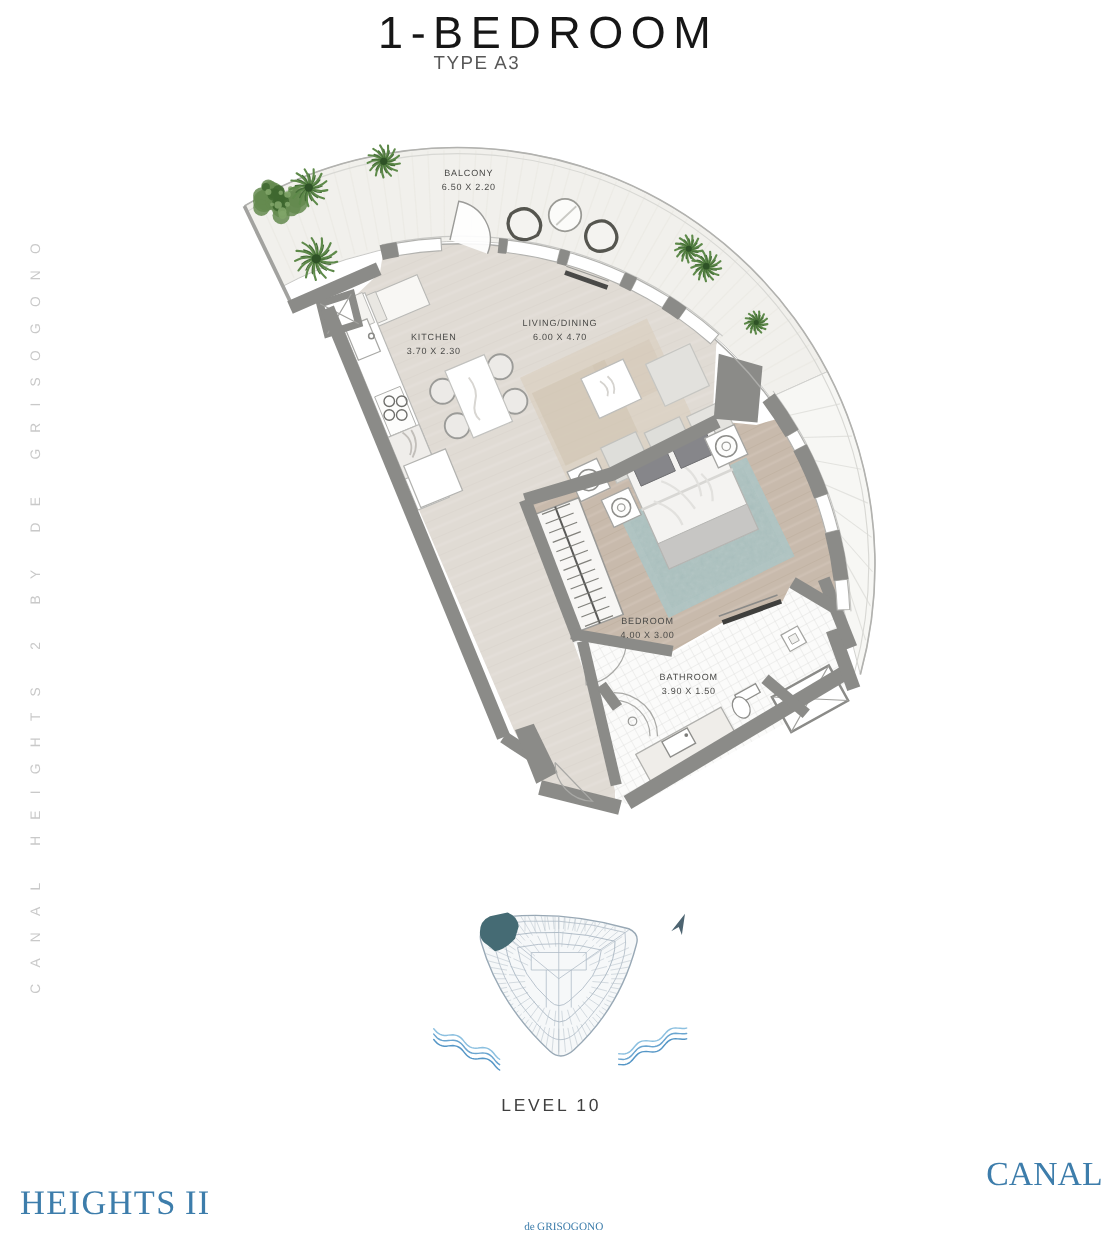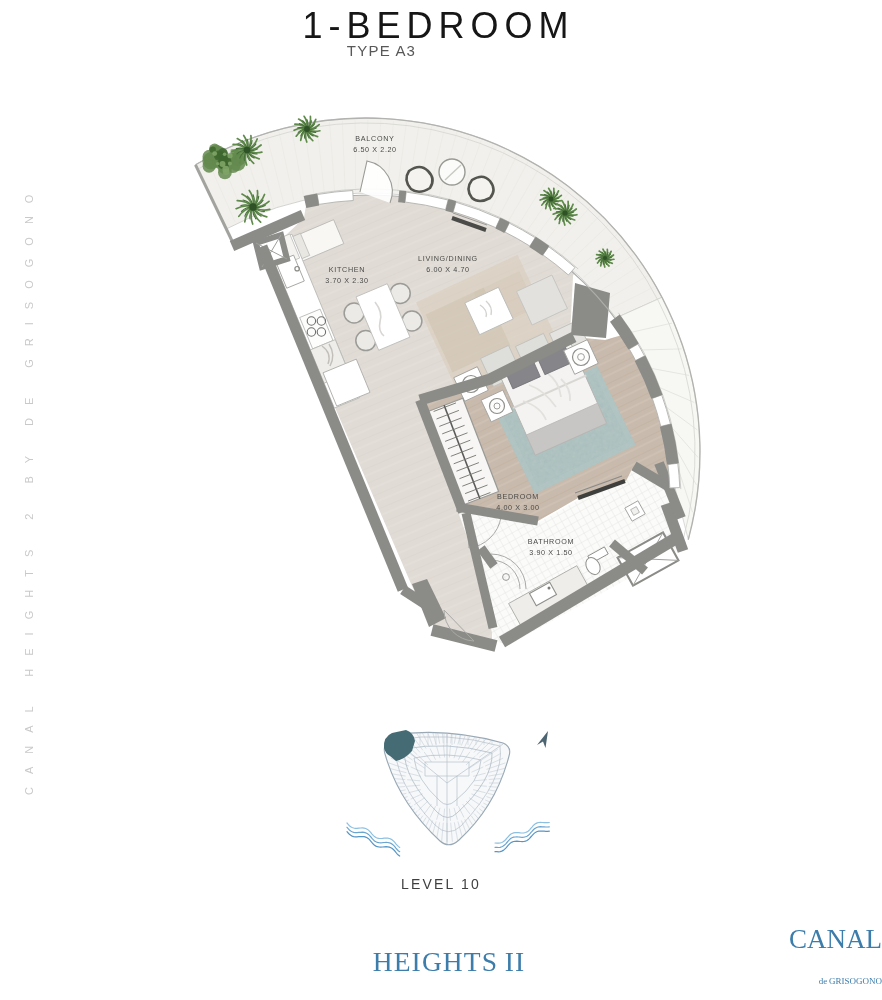--- a/index.html
+++ b/index.html
@@ -2,22 +2,22 @@
 <html><head>
 <meta charset="utf-8">
 <style>
 html,body{margin:0;padding:0;background:#ffffff;width:882px;height:1000px;overflow:hidden}
 body{font-family:"Liberation Sans",sans-serif;position:relative}
 .title{position:absolute;top:5px;left:0;width:858px;text-align:center;font-size:36px;letter-spacing:6px;padding-left:19px;box-sizing:border-box;color:#161616;-webkit-text-stroke:2.4px #ffffff;paint-order:stroke fill}
 .subtitle{position:absolute;top:42px;left:0;width:744px;text-align:center;font-size:15px;letter-spacing:1.2px;padding-left:19px;box-sizing:border-box;color:#585858}
 .side{position:absolute;left:-276px;top:484px;width:610px;text-align:center;transform:rotate(-90deg);font-size:11px;letter-spacing:13px;word-spacing:1px;color:#c9c9c9;white-space:nowrap}
 .level{position:absolute;top:876px;left:0;width:882px;text-align:center;font-size:14px;letter-spacing:2.2px;box-sizing:border-box;color:#3f3f3f}
 .logo1{position:absolute;top:924px;left:0;width:882px;text-align:right;font-family:"Liberation Serif",serif;font-size:27px;letter-spacing:0px;color:#3d7dab;-webkit-text-stroke:0.7px #ffffff;paint-order:stroke fill}
-.logo2{position:absolute;top:946px;left:0;width:882px;text-align:center;font-family:"Liberation Serif",serif;font-size:27.5px;letter-spacing:1.1px;padding-left:16px;box-sizing:border-box;color:#3d7dab;-webkit-text-stroke:0.7px #ffffff;paint-order:stroke fill}
-.logo3{position:absolute;top:976px;left:0;width:882px;text-align:right;font-family:"Liberation Serif",serif;font-size:9px;letter-spacing:0px;padding-left:20px;box-sizing:border-box;color:#3d7dab}
+.logo2{position:absolute;top:946px;left:0;width:882px;font-family:"Liberation Serif",serif;font-size:27.5px;letter-spacing:1.1px;padding-left:16px;box-sizing:border-box;color:#3d7dab;-webkit-text-stroke:0.7px #ffffff;paint-order:stroke fill}
+.logo3{position:absolute;top:976px;left:0;width:882px;text-align:center;font-family:"Liberation Serif",serif;font-size:9px;letter-spacing:0px;padding-left:20px;box-sizing:border-box;color:#3d7dab}
 svg{position:absolute;top:0;left:0}
 </style>
 </head>
 <body>
 
 <div class="title">1-BEDROOM</div>
 
 <div class="subtitle">TYPE A3</div>
 
 <div class="side">CANAL HEIGHTS 2 BY DE GRISOGONO</div>

